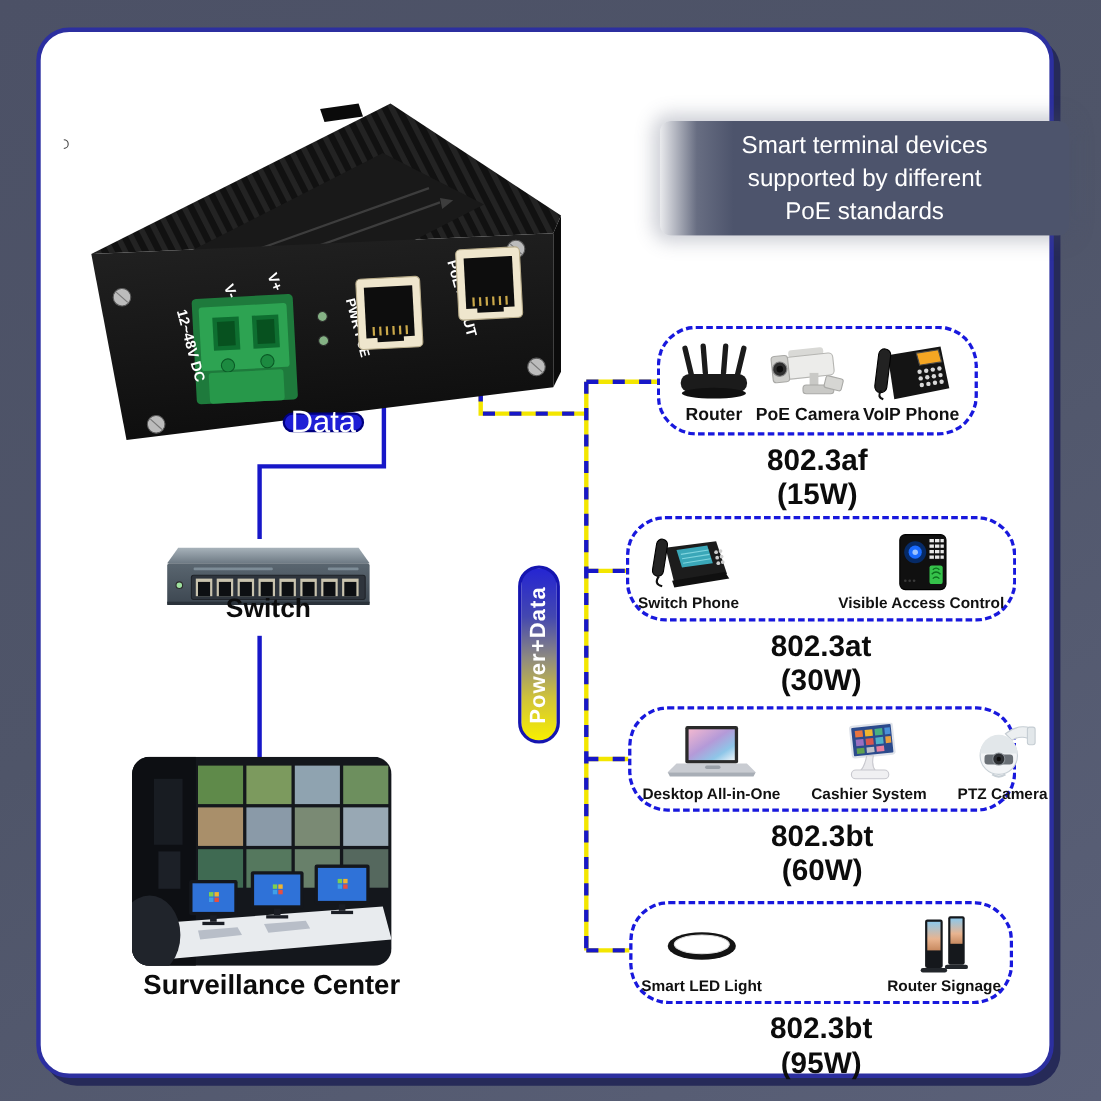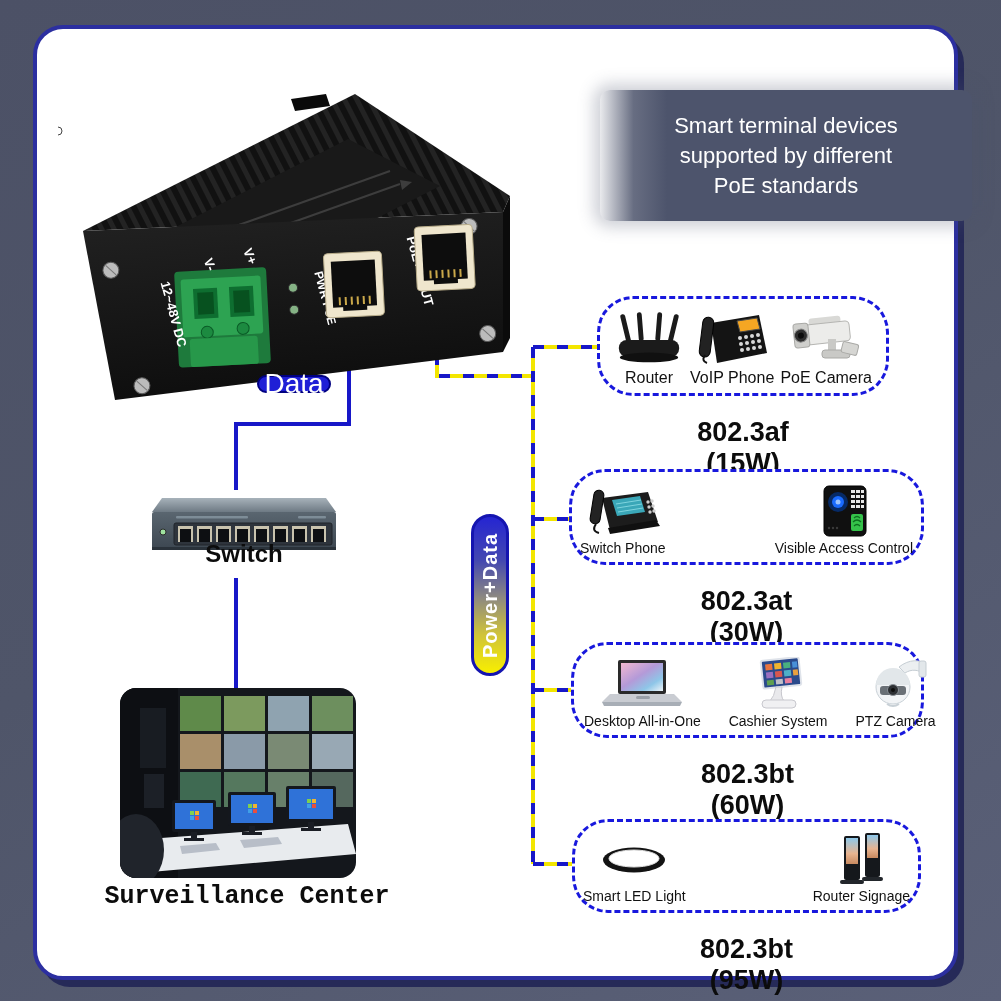--- a/index.html
+++ b/index.html
@@ -1,46 +1,46 @@
 <!DOCTYPE html>
 <html><head>
 <meta charset="utf-8">
 <style>
   html,body{margin:0;padding:0;background:#50576e;}
   *{box-sizing:border-box;font-family:"Liberation Sans","DejaVu Sans",sans-serif;}
   .canvas{position:relative;width:1001px;height:1001px;overflow:hidden;
           background:linear-gradient(150deg,#4c5166 0%,#4f5569 45%,#5a6078 100%);}
   .card{position:absolute;left:33px;top:25px;width:925px;height:955px;background:#ffffff;
         border:4px solid #2c2fa0;border-radius:30px;box-shadow:7px 8px 0 -1px #262a58;}
-  .banner{position:absolute;left:600px;top:90px;width:372px;height:131px;border-radius:10px;
+  .banner{position:absolute;left:600px;top:110px;width:372px;height:104px;border-radius:10px;
         background:linear-gradient(90deg,rgba(77,84,108,0.12) 0%,rgba(77,84,108,0.85) 9%,#4d546c 18%,#4d546c 100%);
         box-shadow:0 0 16px 6px rgba(77,84,108,0.28);
         display:flex;flex-direction:column;justify-content:center;align-items:center;
         color:#ffffff;font-size:22px;line-height:30px;text-align:left;}
   .pill-data{position:absolute;left:257px;top:375px;width:74px;height:18px;border-radius:17px;
         background:#1f1fd6;border:2px solid #000080;color:#fff;font-weight:normal;font-size:28px;
         display:flex;align-items:center;justify-content:center;}
   .pill-powerdata{position:absolute;left:471px;top:514px;width:38px;height:162px;border-radius:20px;
         border:3px solid #1515b0;
         background:linear-gradient(180deg,#f8ef00 0%,#cfc23a 25%,#8e8a80 48%,#4448b0 72%,#2525d2 100%);
         writing-mode:vertical-rl;transform:rotate(180deg);
         color:#fff;font-weight:bold;font-size:20px;letter-spacing:1px;
         display:flex;align-items:center;justify-content:center;}
   .switch-label{position:absolute;left:146px;top:540px;width:196px;text-align:center;
         font-size:24px;font-weight:bold;color:#0c0c0c;}
   .surv-label{position:absolute;left:90px;top:882px;width:314px;text-align:center;
-        font-size:25px;font-weight:bold;color:#0c0c0c;font-family:Liberation Mono, monospace;}
+        font-size:25px;font-weight:bold;color:#0c0c0c;}
   .poe-group{position:absolute;display:flex;flex-direction:column;}
   .gbox{border:3px dashed #1818dd;border-radius:36px;display:flex;align-items:flex-end;
         justify-content:space-between;padding:8px 14px 6px 14px;background:#fff;}
   .dev{display:flex;flex-direction:column;align-items:center;}
-  .dev .cap{font-size:16px;font-weight:normal;color:#111;white-space:nowrap;margin-top:2px;}
+  .dev .cap{font-size:16px;font-weight:bold;color:#111;white-space:nowrap;margin-top:2px;}
   .small-caps .cap{font-size:14px;}
   .std,.pw{text-align:center;font-size:27px;font-weight:bold;color:#0c0c0c;line-height:31px;}
-  .std{margin-top:21px;}
+  .std{margin-top:7px;}
   .abs{position:absolute;}
   svg text{font-family:"Liberation Sans","DejaVu Sans",sans-serif;}
 </style>
 </head>
 <body>
 
 <div class="canvas">
   <div class="card"></div>
 
   <svg class="abs" style="left:0;top:0;" width="1001" height="1001" viewBox="0 0 1001 1001">
@@ -271,20 +271,35 @@
               <line x1="28" y1="30" x2="26" y2="5"></line>
             <line x1="45" y1="30" x2="47" y2="5"></line>
               <line x1="58" y1="32" x2="64" y2="7"></line>
           </g>
           <rect x="5" y="31" width="62" height="17" rx="8" fill="#1b1b1b"></rect>
           <ellipse cx="36" cy="49" rx="30" ry="5" fill="#101010"></ellipse>
         </svg>
         <div class="cap">Router</div>
       </div>
       <div class="dev">
+        <svg width="80" height="58" viewBox="0 0 80 58">
+          <g transform="rotate(-6 40 26)">
+            <rect x="24" y="8" width="32" height="7" rx="3" fill="#d9d9d6"></rect>
+            <rect x="20" y="14" width="44" height="20" rx="4" fill="#ececea" stroke="#b5b5b2"></rect>
+            <rect x="8" y="12" width="15" height="24" rx="3" fill="#cfcfcc" stroke="#a9a9a6"></rect>
+            <circle cx="15" cy="24" r="6.5" fill="#2e2e2e" stroke="#8a8a8a"></circle>
+            <circle cx="15" cy="24" r="3" fill="#0c0c0c"></circle>
+          </g>
+          <rect x="42" y="30" width="8" height="13" fill="#c9c9c6"></rect>
+          <rect x="36" y="41" width="28" height="8" rx="3" fill="#c9c9c6" stroke="#a9a9a6"></rect>
+          <rect x="56" y="34" width="16" height="11" rx="2" transform="rotate(14 64 39)" fill="#d6d6d3" stroke="#a9a9a6"></rect>
+        </svg>
+        <div class="cap">PoE Camera</div>
+      </div>
+      <div class="dev">
         <svg width="78" height="58" viewBox="0 0 78 58">
           <polygon points="18,14 66,6 74,44 24,54" fill="#141414"></polygon>
           <polygon points="44,12 64,9 67,20 47,23" fill="#f5a623" stroke="#4a4a4a"></polygon>
           <g fill="#d8d8d8">
             <circle cx="47" cy="29" r="2"></circle>
               <circle cx="53" cy="28" r="2"></circle>
               <circle cx="59" cy="27" r="2"></circle>
               <circle cx="65" cy="26" r="2"></circle>
             <circle cx="48" cy="35" r="2"></circle>
               <circle cx="54" cy="34" r="2"></circle>
@@ -292,35 +307,20 @@
               <circle cx="66" cy="32" r="2"></circle>
             <circle cx="49" cy="41" r="2"></circle>
               <circle cx="55" cy="40" r="2"></circle>
               <circle cx="61" cy="39" r="2"></circle>
               <circle cx="67" cy="38" r="2"></circle>
           </g>
           <rect x="8" y="8" width="11" height="40" rx="5.5" transform="rotate(7 13 28)" fill="#222222" stroke="#000"></rect>
           <path d="M12,46 q-4,6 2,8" stroke="#111" fill="none" stroke-width="2"></path>
         </svg>
         <div class="cap">VoIP Phone</div>
-      </div>
-      <div class="dev">
-        <svg width="80" height="58" viewBox="0 0 80 58">
-          <g transform="rotate(-6 40 26)">
-            <rect x="24" y="8" width="32" height="7" rx="3" fill="#d9d9d6"></rect>
-            <rect x="20" y="14" width="44" height="20" rx="4" fill="#ececea" stroke="#b5b5b2"></rect>
-            <rect x="8" y="12" width="15" height="24" rx="3" fill="#cfcfcc" stroke="#a9a9a6"></rect>
-            <circle cx="15" cy="24" r="6.5" fill="#2e2e2e" stroke="#8a8a8a"></circle>
-            <circle cx="15" cy="24" r="3" fill="#0c0c0c"></circle>
-          </g>
-          <rect x="42" y="30" width="8" height="13" fill="#c9c9c6"></rect>
-          <rect x="36" y="41" width="28" height="8" rx="3" fill="#c9c9c6" stroke="#a9a9a6"></rect>
-          <rect x="56" y="34" width="16" height="11" rx="2" transform="rotate(14 64 39)" fill="#d6d6d3" stroke="#a9a9a6"></rect>
-        </svg>
-        <div class="cap">PoE Camera</div>
       </div>
     </div>
     <div class="std">802.3af</div>
     <div class="pw">(15W)</div>
   </div>
 
   <div class="poe-group small-caps" style="left:569px;top:469px;width:355px;">
     <div class="gbox" style="height:96px;padding:8px 8px 6px 8px;">
       <div class="dev">
         <svg width="82" height="54" viewBox="0 0 82 54">

